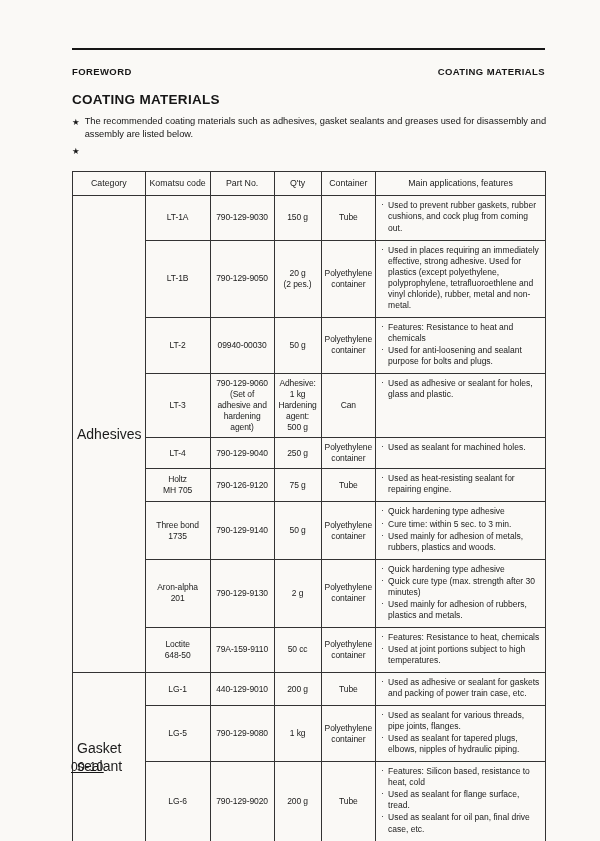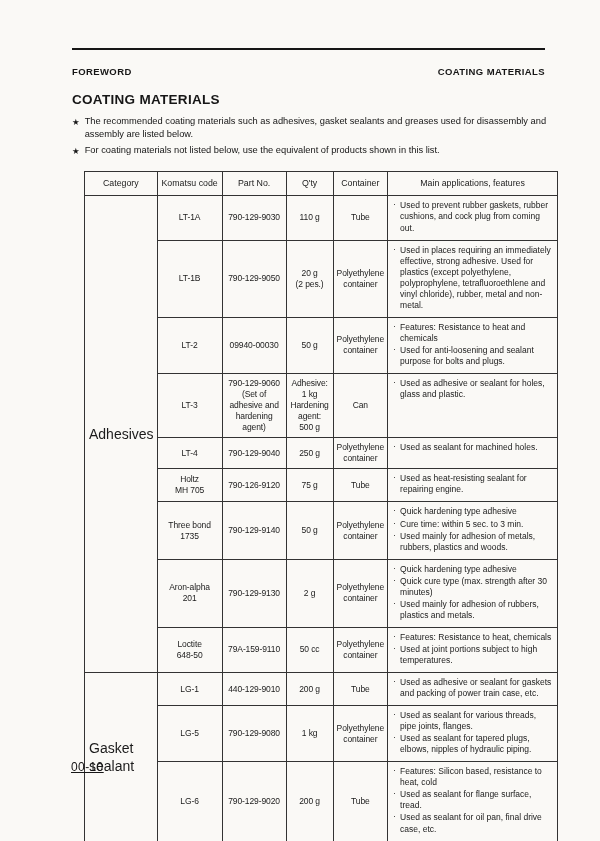--- a/index.html
+++ b/index.html
@@ -46,21 +46,21 @@
     position: absolute;
     top: 115px; left: 72px; width: 476px;
     font-size: 9.3px;
     line-height: 1.42;
   }
   .note { display: flex; gap: 5px; margin-bottom: 3px; }
   .note .star { flex: 0 0 auto; font-size: 8.5px; padding-top: 1px; }
   
   .table-wrap {
     position: absolute;
-    top: 171px; left: 84px; width: 474px;
+    top: 171px; left: 72px; width: 474px;
   }
   table {
     width: 100%;
     border-collapse: collapse;
     font-size: 8.5px;
     line-height: 1.3;
     color: #1b1b1b;
   }
   th, td { border: 1px solid #333; }
   th {
@@ -108,21 +108,20 @@
 
   <div class="title">COATING MATERIALS</div>
 
   <div class="notes">
     <div class="note">
       <span class="star">★</span>
       <span>The recommended coating materials such as adhesives, gasket sealants and greases used for disassembly and assembly are listed below.</span>
     </div>
     <div class="note">
       <span class="star">★</span>
-      <span>For coating materials not listed below, use the equivalent of products shown in this list.</span>
     </div>
   </div>
 
   <div class="table-wrap">
     <table>
       <colgroup>
         <col style="width:53px">
         <col style="width:65px">
         <col style="width:64px">
         <col style="width:47px">
@@ -137,21 +136,21 @@
           <th>Q'ty</th>
           <th>Container</th>
           <th>Main applications, features</th>
         </tr>
       </thead>
       <tbody>
           <tr>
             <td rowspan="9" class="cat-cell">Adhesives</td>
             <td class="code-cell">LT-1A</td>
             <td class="part-cell">790-129-9030</td>
-            <td class="qty-cell">110 g</td>
+            <td class="qty-cell">150 g</td>
             <td class="cont-cell">Tube</td>
             <td class="feat-cell">
               <div class="feat"><span class="bullet">·</span><span>Used to prevent rubber gaskets, rubber cushions, and cock plug from coming out.</span></div>
             </td>
           </tr>
           <tr>
             <td class="code-cell">LT-1B</td>
             <td class="part-cell">790-129-9050</td>
             <td class="qty-cell">20 g
 (2 pes.)</td>

